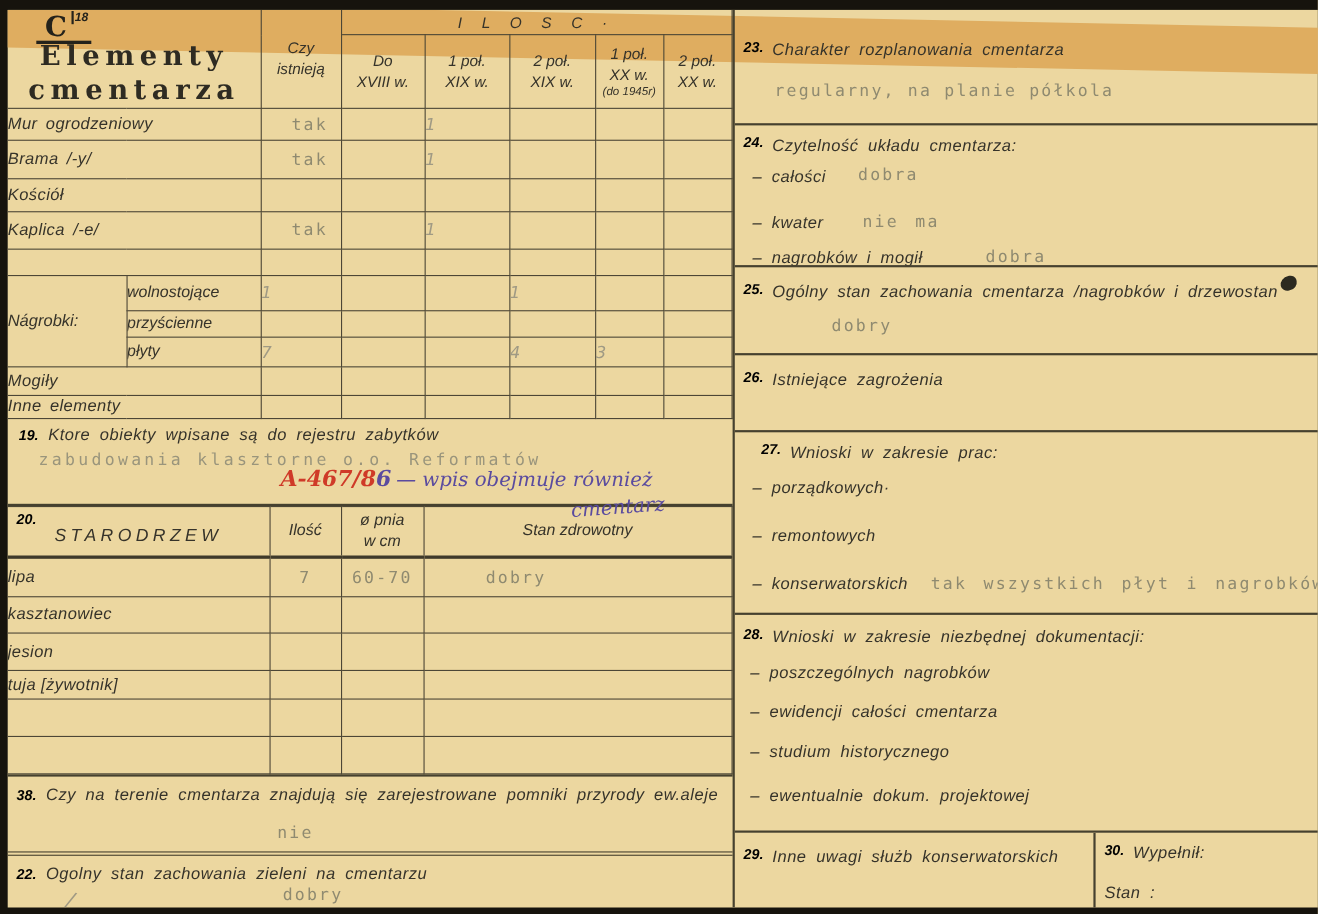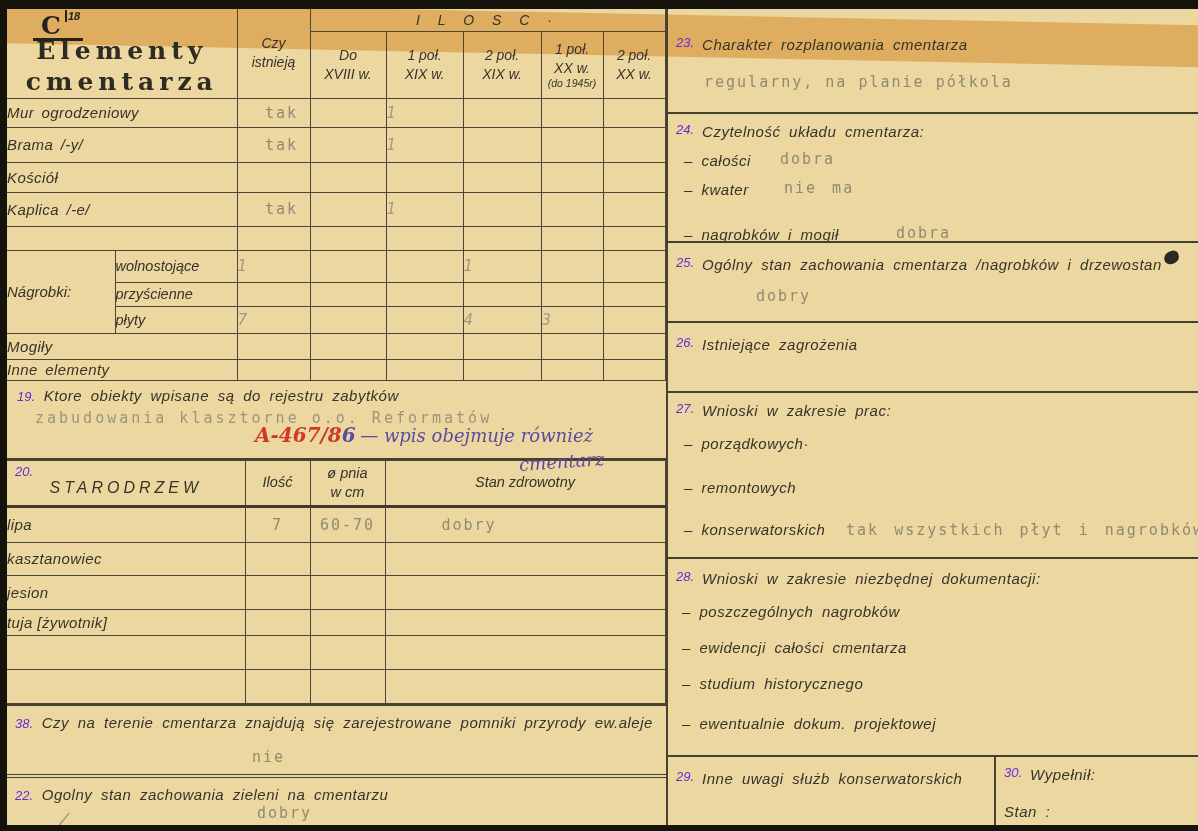--- a/index.html
+++ b/index.html
@@ -7,21 +7,21 @@
        font-family:"Liberation Sans",sans-serif;}
   .card{position:absolute;left:7px;top:9px;right:0;bottom:6px;background:#ecd7a0;overflow:hidden}
   .band{position:absolute;top:-8px;left:-14px;width:1270px;height:42px;background:#dfad60;
         transform:rotate(1.15deg);transform-origin:0 0;z-index:0}
   .content{position:absolute;inset:0;z-index:1;display:flex}
   .left{width:659px;position:relative}
   .right{flex:1;border-left:2.5px solid #46412f;position:relative}
 
   
   .frm{font-style:italic;color:#36332a;letter-spacing:.5px;word-spacing:4px}
-  .num{font-style:italic;font-weight:normal;color:#6d28d9;font-size:13px;letter-spacing:0}
+  .num{font-style:italic;font-weight:bold;color:#000000;font-size:13px;letter-spacing:0}
   .typed{font-family:"DejaVu Sans Mono",monospace;font-style:normal;color:#8f8a70;
          letter-spacing:2px;font-size:15px}
   .pencil{font-family:"DejaVu Sans",sans-serif;font-style:italic;color:#a09a84;font-size:15px}
   .handblue{font-family:"DejaVu Serif",serif;font-style:italic;color:#5a4b9f;font-size:18px}
   .handred{font-family:"DejaVu Serif",serif;font-style:italic;color:#cf3a28;font-size:20px;font-weight:bold}
 
   
   table.mt{border-collapse:collapse;width:658px;table-layout:fixed}
   table.mt td{border:1.5px solid #4c4636;padding:0;vertical-align:middle;overflow:hidden}
   table.mt td.noL{border-left:none}
@@ -337,21 +337,21 @@
       </div>
 
       <div class="rsec" style="top:103px;height:129px">
         <div class="rtitle frm" style="top:8px;left:8px">
           <span class="num">24.</span><span>Czytelność układu cmentarza:</span>
         </div>
         <div class="ritem frm" style="top:38px;left:16px">
           <span>– całości</span>
           <span class="typed" style="left:96px">dobra</span>
         </div>
-        <div class="ritem frm" style="top:67px;left:16px">
+        <div class="ritem frm" style="top:80px;left:16px">
           <span>– kwater</span>
           <span class="typed" style="left:100px">nie ma</span>
         </div>
         <div class="ritem frm" style="top:112px;left:16px">
           <span>– nagrobków i mogił</span>
           <span class="typed" style="left:212px">dobra</span>
         </div>
       </div>
 
       <div class="rsec" style="top:232px;height:80px">
@@ -361,21 +361,21 @@
         <div class="typed" style="position:absolute;top:44px;left:88px">dobry</div>
       </div>
 
       <div class="rsec" style="top:312px;height:70px">
         <div class="rtitle frm" style="top:12px;left:8px">
           <span class="num">26.</span><span>Istniejące zagrożenia</span>
         </div>
       </div>
 
       <div class="rsec" style="top:382px;height:166px">
-        <div class="rtitle frm" style="top:8px;left:8px">
+        <div class="rtitle frm" style="top:8px;left:24px">
           <span class="num">27.</span><span>Wnioski w zakresie prac:</span>
         </div>
         <div class="ritem frm" style="top:42px;left:16px">– porządkowych·</div>
         <div class="ritem frm" style="top:86px;left:16px">– remontowych</div>
         <div class="ritem frm" style="top:128px;left:16px">
           <span>– konserwatorskich</span>
           <span class="typed" style="position:static;margin-left:12px">tak wszystkich płyt i nagrobków</span>
         </div>
       </div>
 

